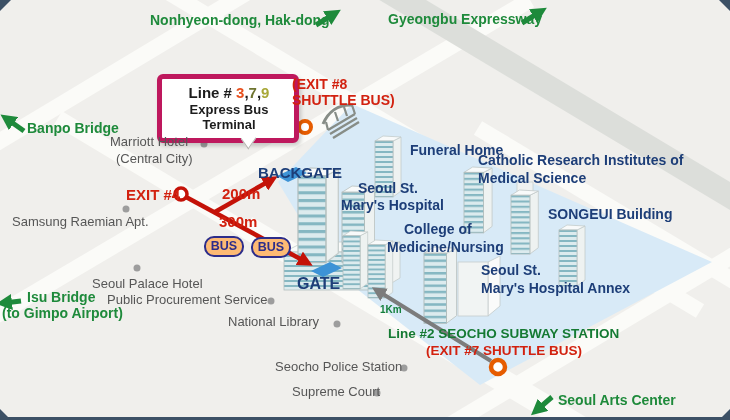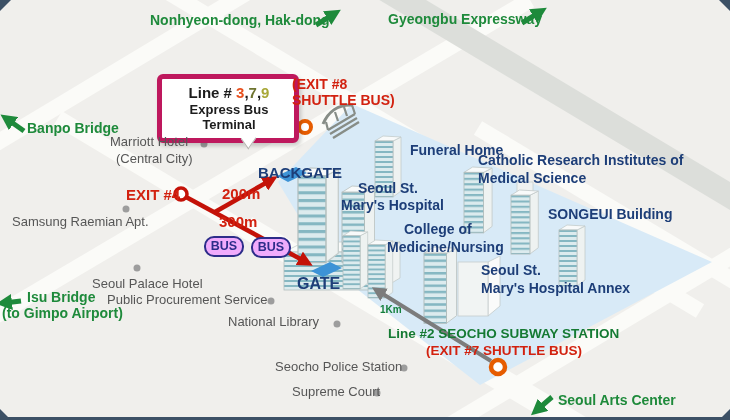--- a/index.html
+++ b/index.html
@@ -8,21 +8,21 @@
   #mapsvg{position:absolute;left:0;top:0;}
   .lbl{position:absolute;white-space:nowrap;line-height:1.15;}
   .green{color:var(--green,#1e8a3b);font-weight:bold;font-size:14px;}
   .green-dk{color:#157a33;font-weight:bold;font-size:13.5px;}
   .red{color:var(--red,#d2210f);font-weight:bold;font-size:14px;}
   .navy{color:var(--navy,#1d3e78);font-weight:bold;font-size:14px;}
   .gray{color:#565656;font-size:13px;}
   .dark{color:#15803d;font-weight:bold;font-size:10px;}
   .big{font-size:15px;}
   .bus-pill{position:absolute;width:36px;height:17px;border:2px solid #2d2d8a;border-radius:10px;
-            background:#f0abfc;color:#2d2d8a;font-weight:bold;font-size:12.5px;text-align:center;
+            background:#fdba74;color:#2d2d8a;font-weight:bold;font-size:12.5px;text-align:center;
             line-height:17px;}
   .callout{position:absolute;left:157px;top:74px;width:130px;background:#fff;border:5px solid #be185d;
            border-radius:6px;box-shadow:2px 3px 4px rgba(0,0,0,.18);text-align:center;padding:5px 0 6px 2px;}
   .callout .l1{font-size:15px;font-weight:bold;color:#1c1c1c;}
   .callout .l2{font-size:13px;font-weight:bold;color:#1c1c1c;margin-top:1px;}
   .callout .tail{position:absolute;left:80px;bottom:-7px;width:12px;height:12px;background:#fff;
            border-right:1px solid #b5b5b0;border-bottom:1px solid #b5b5b0;transform:rotate(55deg) skewX(20deg);}
   .d3{color:var(--line3,#e8501e);} .d7{color:var(--line7,#6e7430);} .d9{color:var(--line9,#a8a838);}
   .corner{position:absolute;width:0;height:0;}
   .c-tl{left:0;top:0;border-top:11px solid #3d5166;border-right:11px solid transparent;}

